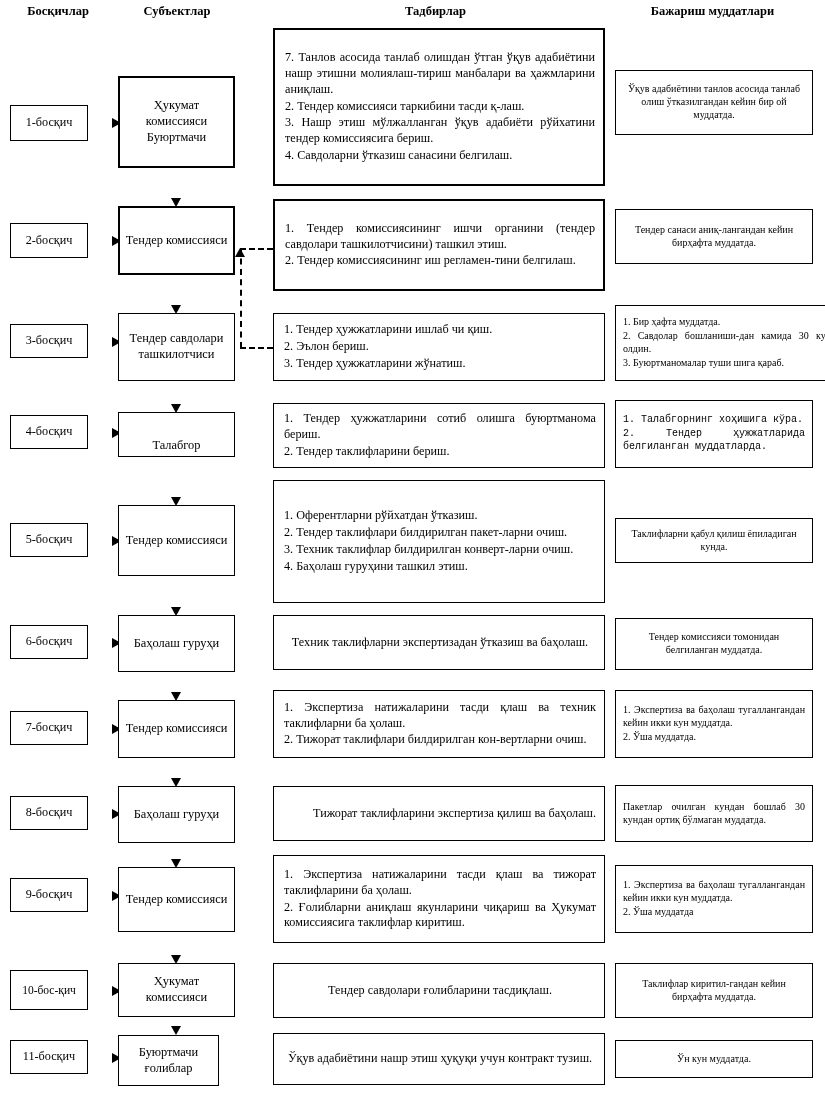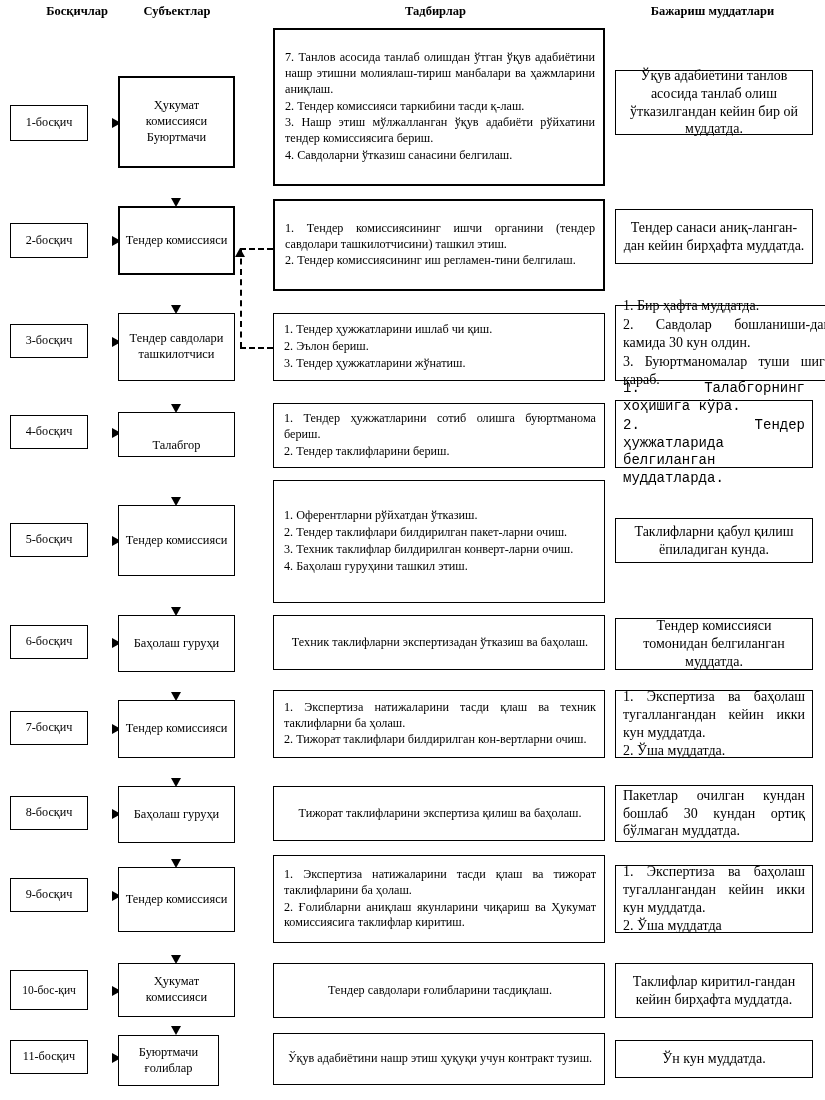--- a/index.html
+++ b/index.html
@@ -28,21 +28,21 @@
     width: 825px;
     height: 22px;
   }
   .hdr {
     position: absolute;
     font-weight: bold;
     font-size: 12.5px;
     text-align: center;
     white-space: nowrap;
   }
-  .hdr-1 { left: 8px;   width: 100px; text-align: right; }
+  .hdr-1 { left: 8px;   width: 100px; }
   .hdr-2 { left: 112px; width: 130px; }
   .hdr-3 { left: 268px; width: 335px; }
   .hdr-4 { left: 610px; width: 205px; }
 
   
   .box {
     position: absolute;
     border: 1.6px solid #000;
     background: #fff;
     box-sizing: border-box;
@@ -66,21 +66,21 @@
     text-align: left;
     padding: 5px 8px 5px 10px;
     font-size: 12.2px;
     line-height: 1.3;
   }
   .box-action.center {
     justify-content: center;
     text-align: center;
   }
   .box-term {
-    font-size: 14px;
+    font-size: 10px;
     line-height: 1.28;
     padding: 4px 7px;
     justify-content: flex-start;
     text-align: left;
   }
   .box-term.center {
     justify-content: center;
     text-align: center;
   }
   .just { text-align: justify; text-justify: inter-word; }
@@ -354,21 +354,21 @@
   </div>
   <div class="hline" style="left:88px; top:813px; width:30px;"></div>
   <div class="arrow-r" style="left:112px; top:809px;"></div>
 
   <div class="box box-subject" style="left:118px; top:786px; width:117px; height:57px;">
     <span>Баҳолаш гуруҳи</span>
   </div>
   <div class="hline" style="left:235px; top:814px; width:38px;"></div>
 
   <div class="box box-action center" style="left:273px; top:786px; width:332px; height:55px;">
-    <div class="inner" style="text-align:center">
+    <div class="inner" style="text-align:right">
       <p>Тижорат таклифларини экспертиза қилиш ва баҳолаш.</p>
     </div>
   </div>
   <div class="hline" style="left:605px; top:814px; width:10px;"></div>
   <div class="box box-term" style="left:615px; top:785px; width:198px; height:57px;">
     <div class="inner just">
       <p>Пакетлар очилган кундан бошлаб 30 кундан ортиқ бўлмаган муддатда.</p>
     </div>
   </div>
 

